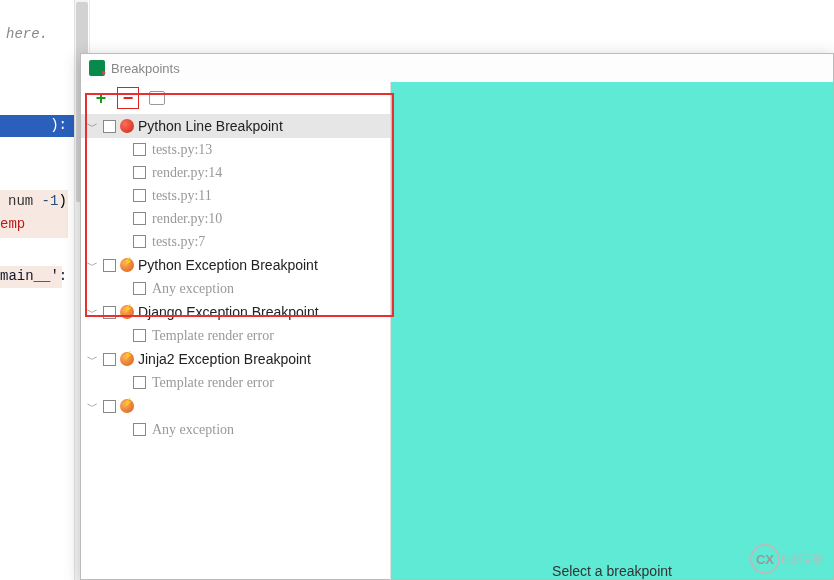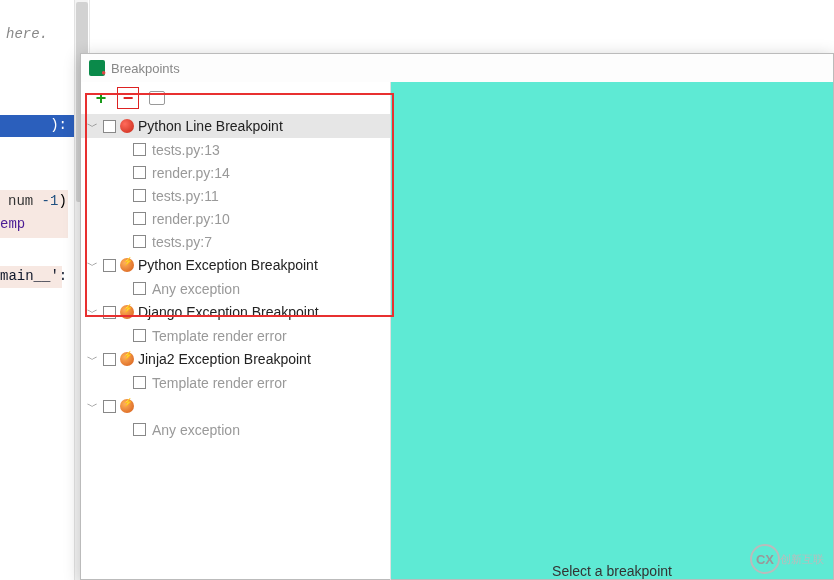--- a/index.html
+++ b/index.html
@@ -5,21 +5,21 @@
 * { margin: 0; padding: 0; box-sizing: border-box; }
 body { font-family: "Segoe UI", Arial, sans-serif; font-size: 13px; background: #fff; width: 834px; height: 580px; position: relative; overflow: hidden; }
 
 .bg-editor { position: absolute; left: 0; top: 0; width: 90px; height: 580px; background: #fff; border-right: 1px solid #e8e8e8; }
 .bg-here { position: absolute; left: 6px; top: 26px; font-family: "Courier New", monospace; font-style: italic; font-size: 14px; color: #888; }
 .bg-line2 { position: absolute; left: 0; top: 115px; width: 75px; height: 22px; background: #2b5fbc; }
 .bg-line2 span { font-family: "Courier New", monospace; color: #fff; font-size: 14px; position: absolute; right: 8px; top: 2px; }
 .bg-block1 { position: absolute; left: 0; top: 190px; width: 68px; height: 48px; background: #f7e8e2; }
 .bg-block1 .l1 { position: absolute; left: 0; top: 3px; font-family: "Courier New", monospace; font-size: 14px; }
 .bg-block1 .num { color: #333; padding-left: 8px; }
-.bg-block1 .l2 { position: absolute; left: 0; top: 26px; font-family: "Courier New", monospace; font-size: 14px; color: #4c1d95; }
+.bg-block1 .l2 { position: absolute; left: 0; top: 26px; font-family: "Courier New", monospace; font-size: 14px; color: #b91c1c; }
 .bg-main { position: absolute; left: 0; top: 266px; width: 62px; height: 22px; background: #f7e8e2; }
 .bg-main span { font-family: "Courier New", monospace; font-size: 14px; color: #0f172a; position: absolute; left: 0; top: 2px; }
 
 .dialog { position: absolute; left: 80px; top: 53px; width: 754px; height: 527px; background: #fff; border: 1px solid #bbb; box-shadow: 0 3px 16px rgba(0,0,0,0.2); }
 .dialog-title { height: 28px; display: flex; align-items: center; padding-left: 8px; font-size: 13px; color: #888; background: #fdfdfd; }
 .dialog-title .ico { width: 16px; height: 16px; margin-right: 6px; background: #0a8a4a; border-radius: 2px; position: relative; }
 .dialog-title .ico::after { content: "●"; color: #d44; font-size: 8px; position: absolute; bottom: -1px; right: -1px; }
 
 .panel { position: absolute; left: 0; top: 28px; width: 310px; height: 499px; border-right: 1px solid #e0e0e0; }
 .right-panel { position: absolute; left: 310px; top: 28px; right: 0; bottom: 0; display: flex; align-items: flex-end; justify-content: center; background: #5eead4; }
@@ -37,21 +37,21 @@
 .group-row { height: 24px; display: flex; align-items: center; padding-left: 6px; gap: 4px; }
 .group-row.highlight { background: #e6e6e6; }
 .chev { width: 12px; font-size: 11px; color: #777; }
 .cb { width: 13px; height: 13px; border: 1.5px solid #888; background: #fff; flex-shrink: 0; }
 .bp-dot { width: 14px; height: 14px; border-radius: 50%; flex-shrink: 0; }
 .bp-dot.red { background: radial-gradient(circle at 35% 35%, #ff6b5b, #c72818); }
 .bp-dot.orange { background: radial-gradient(circle at 35% 35%, #ffb05b, #d45a18); position: relative; }
 .bp-dot.orange::after { content: "⚡"; font-size: 8px; color: #fff; position: absolute; left: 3px; top: -1px; }
 .group-label { color: #222; font-size: 14px; }
 .child-row { height: 23px; display: flex; align-items: center; padding-left: 52px; gap: 6px; }
-.child-label { color: #999; font-size: 14px; }
+.child-label { color: #999; font-size: 14px; font-family: Liberation Serif, serif; }
 
 .watermark { position: absolute; right: 10px; bottom: 6px; color: #bbb; font-size: 11px; display: flex; align-items: center; }
 .watermark .cx { width: 30px; height: 30px; border: 2px solid #bbb; border-radius: 50%; display: flex; align-items: center; justify-content: center; font-weight: bold; color: #999; font-size: 13px; }
 
 .vscroll { position: absolute; left: 74px; top: 0; width: 14px; height: 580px; background: #f4f4f4; border-left: 1px solid #e2e2e2; }
 .vscroll .thumb { position: absolute; left: 1px; top: 2px; width: 12px; height: 200px; background: #d2d2d2; border-radius: 2px; }
 </style>
 </head>
 <body>
 

